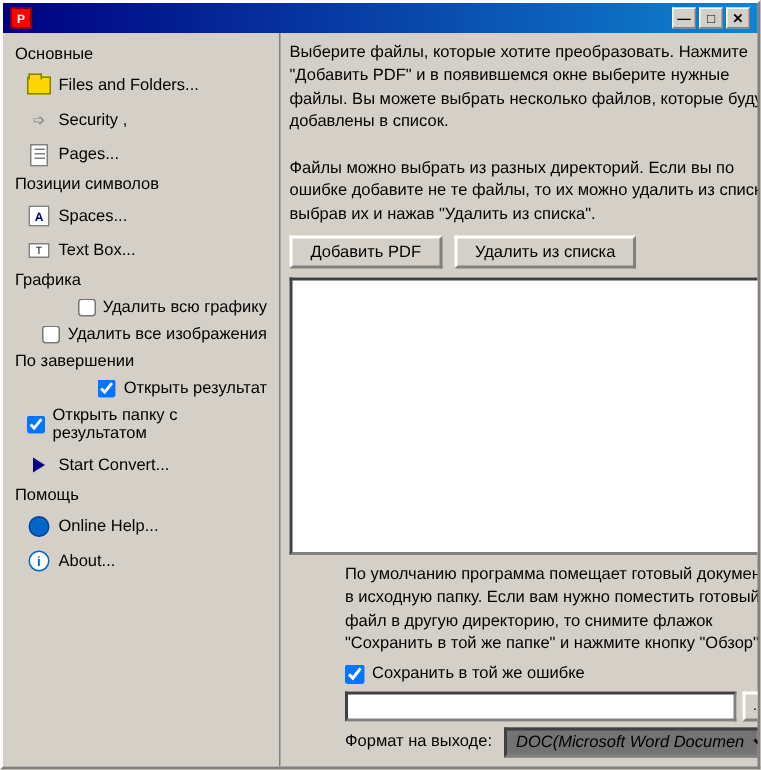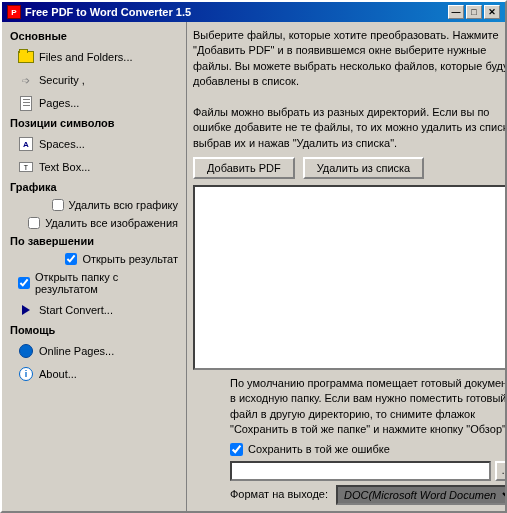--- a/index.html
+++ b/index.html
@@ -90,21 +90,21 @@
       padding: 6px 4px;
       overflow-y: auto;
       flex-shrink: 0;
     }
 
     .section-label {
       font-size: 11px;
       color: #000000;
       padding: 2px 2px 2px 4px;
       margin-bottom: 2px;
-      font-weight: bold;
+      font-weight: normal;
     }
 
     .sidebar-item {
       display: flex;
       align-items: center;
       padding: 3px 4px 3px 12px;
       cursor: pointer;
       gap: 5px;
       margin-bottom: 1px;
       text-align: center;
@@ -369,21 +369,20 @@
     }
   </style>
 </head>
 <body>
 
 <div class="window">
 
   <div class="titlebar">
     <div class="titlebar-left">
       <div class="title-icon">P</div>
-      <span>Free PDF to Word Converter 1.5</span>
     </div>
     <div class="titlebar-buttons">
       <div class="titlebar-btn">—</div>
       <div class="titlebar-btn">□</div>
       <div class="titlebar-btn">✕</div>
     </div>
   </div>
 
   <div class="content">
 
@@ -447,21 +446,21 @@
           <div class="icon-play"></div>
         </div>
         <span class="item-label">Start Convert...</span>
       </div>
 
       <div class="section-label">Помощь</div>
       <div class="sidebar-item">
         <div class="item-icon">
           <div class="icon-globe"></div>
         </div>
-        <span class="item-label">Online Pages...</span>
+        <span class="item-label">Online Help...</span>
       </div>
       <div class="sidebar-item">
         <div class="item-icon">
           <div class="icon-info">i</div>
         </div>
         <span class="item-label">About...</span>
       </div>
     </div>
 
     <div class="right-panel">

